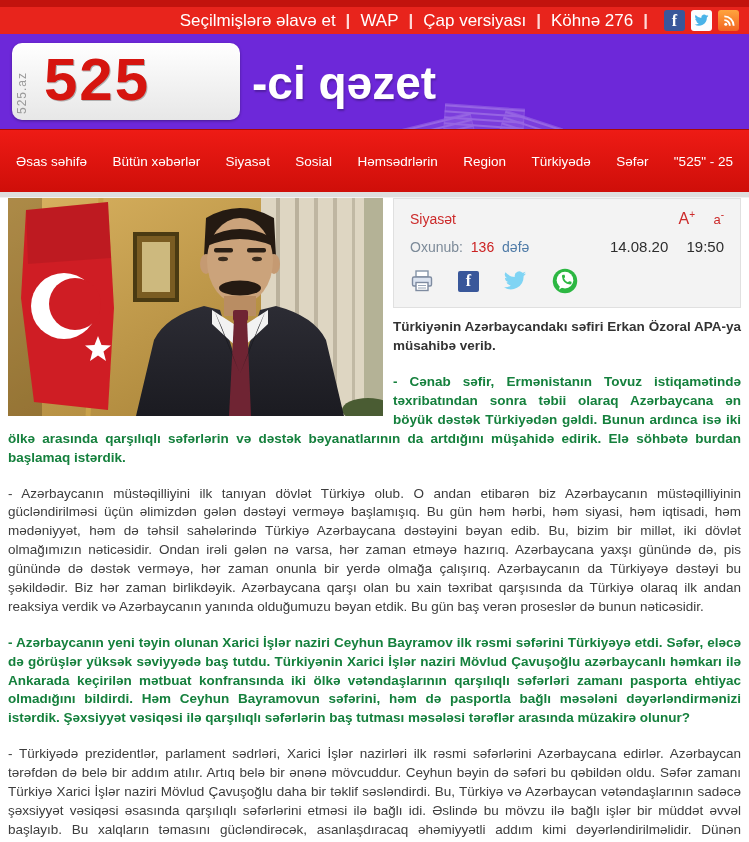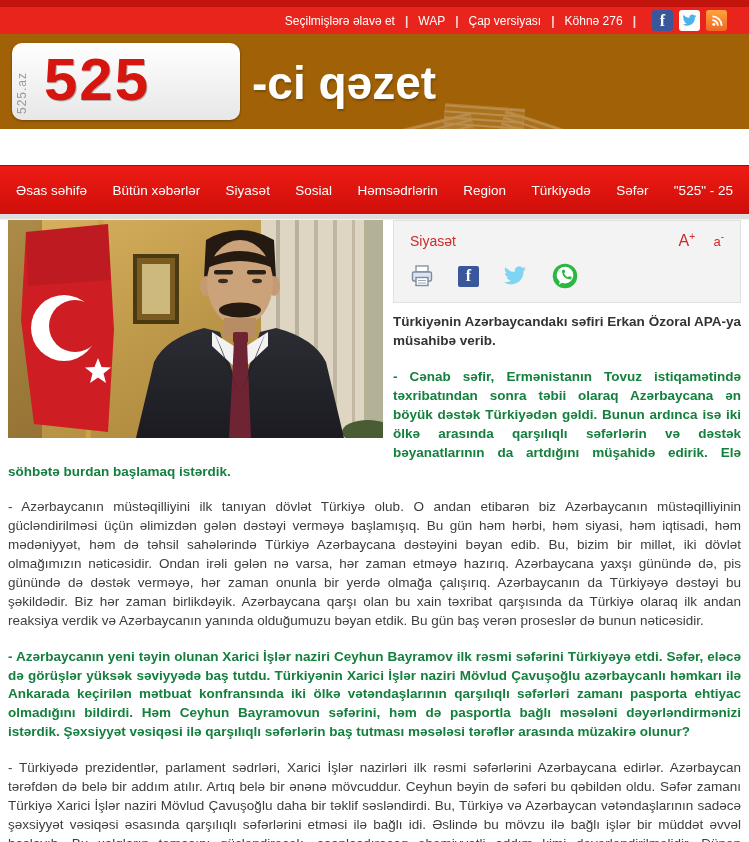--- a/index.html
+++ b/index.html
@@ -1,48 +1,48 @@
 <!DOCTYPE html>
 <html><head>
 <meta charset="utf-8">
 <style>
   html,body{margin:0;padding:0;}
   body{width:749px;height:842px;overflow:hidden;background:#fff;
        font-family:"Liberation Sans",sans-serif;}
   
   .top-strip{height:7px;background:#c2130d;}
   .topbar{height:27px;background:#e8241c;display:flex;align-items:center;
-          justify-content:flex-end;padding-right:22px;color:#fff;font-size:12px;}
+          justify-content:flex-end;padding-right:10px;color:#fff;font-size:17px;}
   .topbar a{color:#fff;text-decoration:none;cursor:pointer;}
   .topbar .sep{margin:0 10px;color:#ffd9d7;font-weight:bold;}
   .ticon{width:21px;height:21px;border-radius:3px;display:inline-flex;
          align-items:center;justify-content:center;margin-left:6px;flex:0 0 auto;}
   .ticon.fb{background:#39579a;color:#fff;font-weight:bold;font-family:"Liberation Serif",serif;font-size:16px;}
   .ticon.fb::before{content:"f";}
   .ticon.tw{background:#fdfdfd;}
   .ticon.rss{background:linear-gradient(#ffa43d,#f26522);}
   
-  .header{height:95px;background:#a16207;position:relative;overflow:hidden;}
+  .header{height:95px;background:#6d28d9;position:relative;overflow:hidden;}
   .paper-wm{position:absolute;left:405px;top:68px;width:150px;height:70px;opacity:.28;}
   .paper-wm div{position:absolute;background:repeating-linear-gradient(#fff 0 2px,rgba(255,255,255,.35) 2px 6px);border:1px solid rgba(255,255,255,.5);}
   .wm1{left:0;top:18px;width:70px;height:46px;transform:rotate(-14deg);}
   .wm2{left:38px;top:4px;width:78px;height:58px;transform:rotate(4deg);}
   .wm3{left:92px;top:16px;width:58px;height:46px;transform:rotate(18deg);}
   .logo-box{position:absolute;left:12px;top:9px;width:228px;height:77px;
             background:linear-gradient(#ffffff,#e7e7e7);border-radius:10px;
             box-shadow:0 1px 3px rgba(0,0,0,.35);cursor:pointer;}
   .logo-site{position:absolute;left:3px;bottom:6px;color:#9a9a9a;font-size:12px;
              letter-spacing:1px;writing-mode:vertical-rl;transform:rotate(180deg);}
   .logo-number{position:absolute;left:32px;top:2px;color:#d6150f;font-size:60px;
                font-weight:bold;letter-spacing:2px;text-shadow:1px 1px 0 #b0b0b0;}
   .logo-suffix{position:absolute;left:252px;top:22px;color:#fff;font-size:46px;
                font-weight:bold;text-shadow:1px 2px 2px rgba(0,0,0,.25);text-align:center;}
   
   .nav{height:38px;background:linear-gradient(#ee1b15,#cf0e09);border-top:1px solid #a80a06;
-       display:flex;align-items:center;justify-content:space-between;padding:5px 16px;margin-top:36px;}
+       display:flex;align-items:center;justify-content:space-between;padding:12px 16px;}
   .nav a{color:#fff;font-size:13.5px;text-decoration:none;white-space:nowrap;cursor:pointer;}
   .gray-strip{height:5px;background:#dedede;border-bottom:1px solid #f2f2f2;}
   
   .content{padding:0 8px;}
   h1{font-size:24px;line-height:1.3;color:#141414;margin:22px 0 18px;letter-spacing:-.2px;}
   .photo{float:left;width:375px;height:218px;margin:0 10px 6px 0;display:block;background:#222;}
   .infobox{overflow:hidden;background:#f3f3f3;border:1px solid #e0e0e0;
            padding:10px 16px 12px;margin-bottom:10px;}
   .ib-row{display:flex;justify-content:space-between;align-items:baseline;}
   .ib-cat{color:#cc2a2a;font-size:14px;text-decoration:none;cursor:pointer;}
@@ -174,20 +174,31 @@
   </svg>
 
   <div class="infobox">
     <div class="ib-row">
       <a class="ib-cat">Siyasət</a>
       <span>
         <a class="fsz"><span class="big">A</span><sup>+</sup></a>
         <a class="fsz"><span class="small">a</span><sup>-</sup></a>
       </span>
     </div>
+    <div class="ib-row ib-row2">
+      <span>
+        <span class="reads-label">Oxunub:</span>
+        <span class="reads-count">136</span>
+        <span class="reads-unit">dəfə</span>
+      </span>
+      <span class="datetime">
+        <span>14.08.20</span>
+        <span class="time">19:50</span>
+      </span>
+    </div>
     <div class="ib-icons">
       <span class="sicon">
         <svg width="24" height="22" viewBox="0 0 24 22">
           <rect x="6" y="1" width="12" height="6" fill="#fff" stroke="#8494a8" stroke-width="1.4"></rect>
           <rect x="2.5" y="7" width="19" height="9" rx="1.5" fill="#dce4f0" stroke="#7e8ba0" stroke-width="1.4"></rect>
           <rect x="6" y="12.5" width="12" height="8" fill="#fff" stroke="#7e8ba0" stroke-width="1.4"></rect>
           <line x1="8" y1="15.5" x2="16" y2="15.5" stroke="#9aa7b8" stroke-width="1"></line>
           <line x1="8" y1="18" x2="16" y2="18" stroke="#9aa7b8" stroke-width="1"></line>
         </svg>
       </span>

